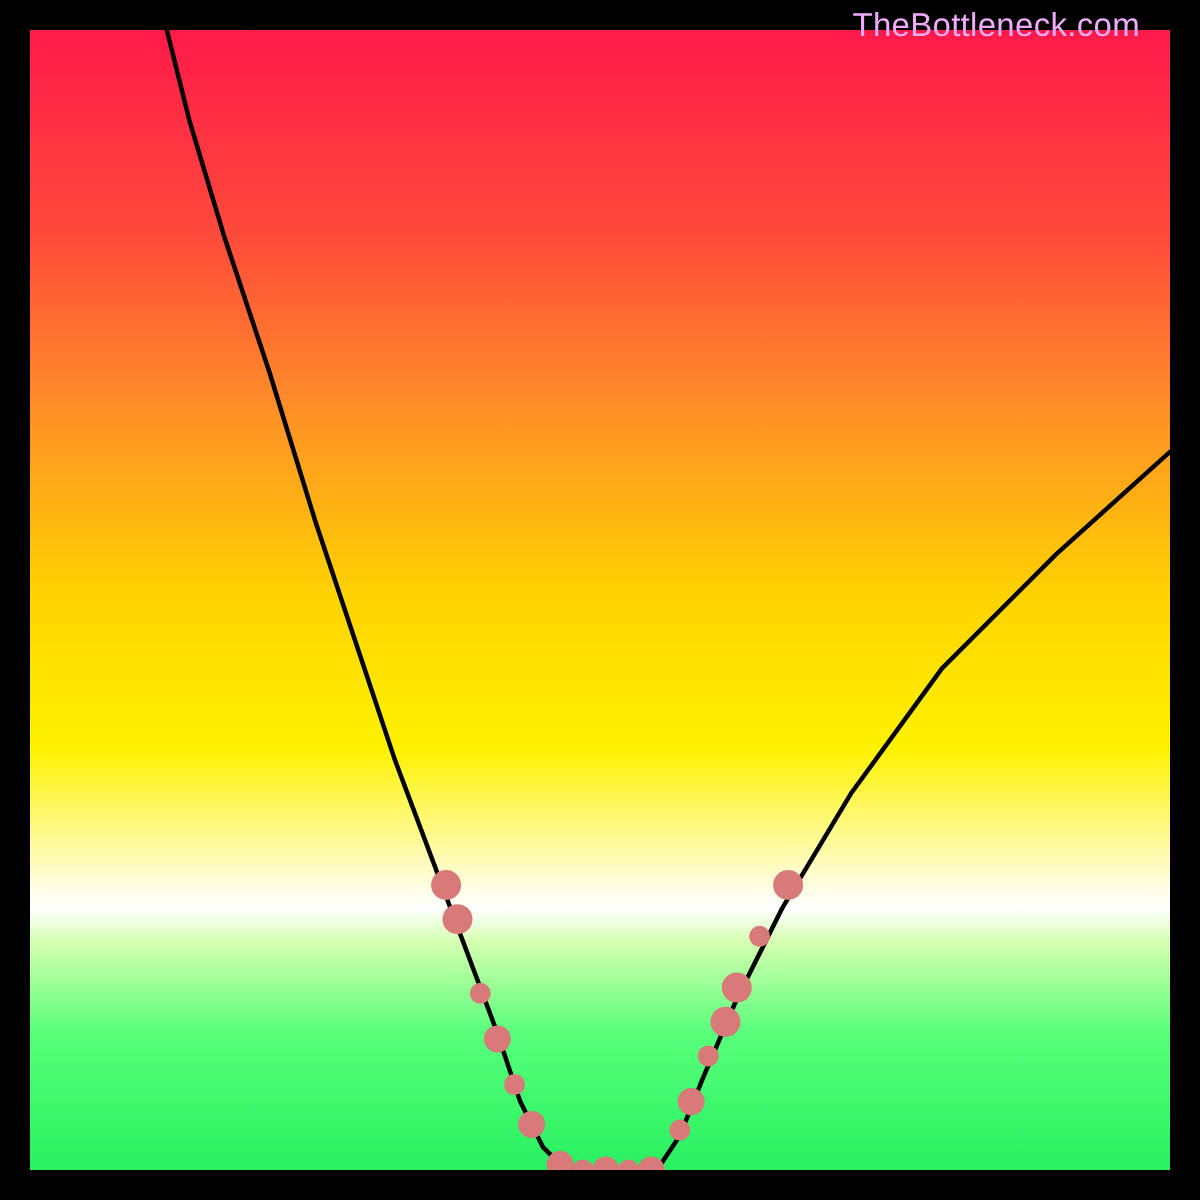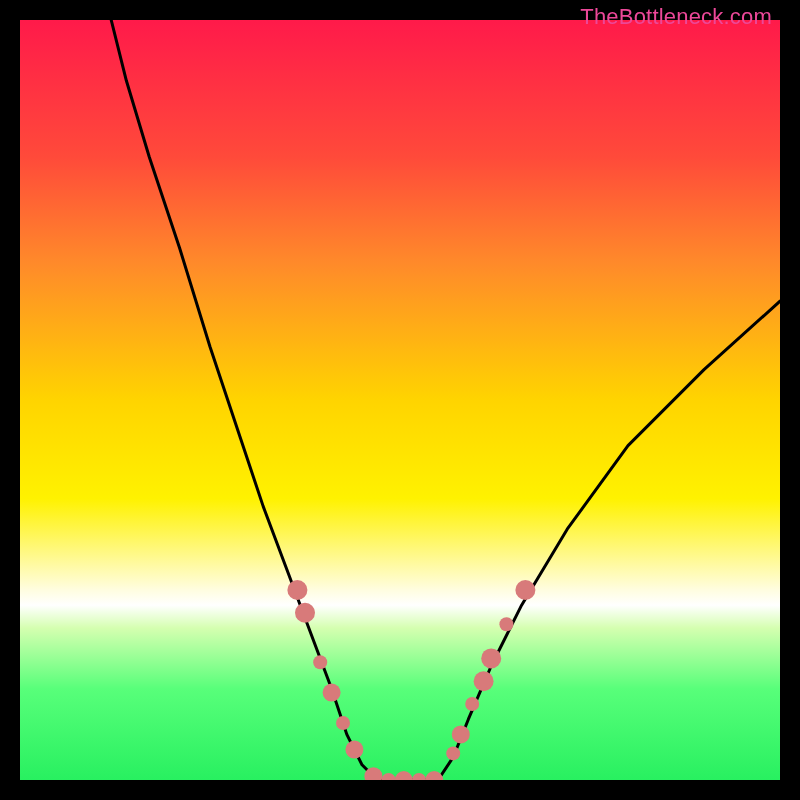--- a/index.html
+++ b/index.html
@@ -31,22 +31,22 @@
       #fff200 63%,
       #fffde0 75%,
       #ffffff 77%,
       #d5ffb0 80%,
       #58ff7a 88%,
       #28f060 100%);
   }
   .watermark {
     position: absolute;
     top: 4px;
-    right: 28px;
-    color: #ec4899;
+    right: 40px;
+    color: #f0abfc;
     font-size: 22px;
     letter-spacing: 0.2px;
     user-select: none;
   }
   svg { display: block; }
 </style>
 </head>
 <body>
 
 <div class="frame">

